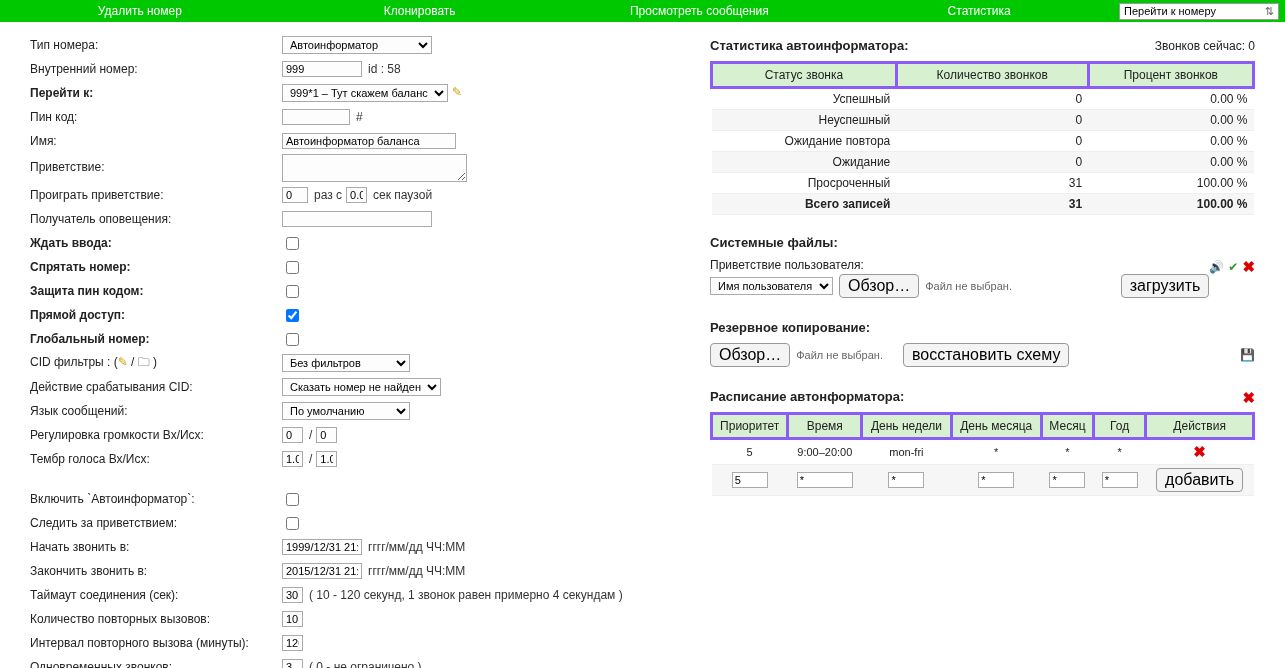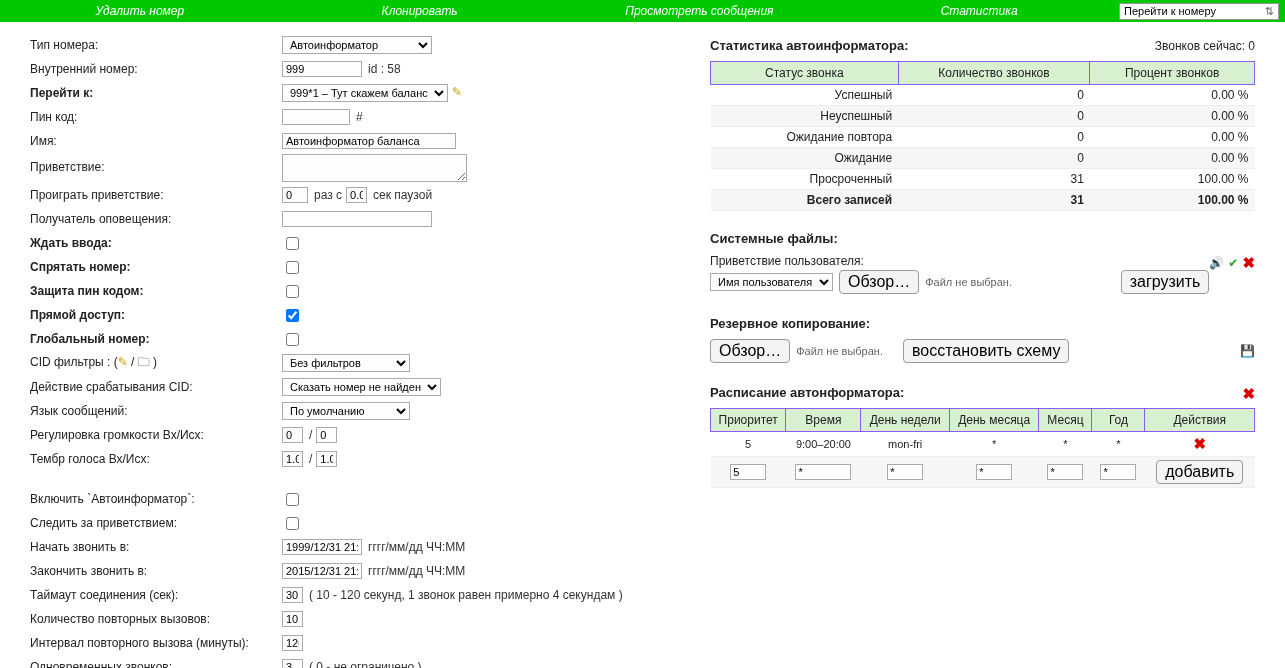--- a/index.html
+++ b/index.html
@@ -1,37 +1,37 @@
 <!DOCTYPE html>
 <html><head>
 <meta charset="utf-8">
 <style>
   * { box-sizing: border-box; }
   body { margin:0; font-family: Arial, sans-serif; font-size:12px; color:#222; background:#fff; }
   .topbar { background:#00c800; height:22px; display:flex; align-items:center; color:#fff; }
-  .topbar .menu { flex:1; display:flex;font-style:italic; }
+  .topbar .menu { flex:1; display:flex; }
   .topbar .menu div { flex:1; text-align:center; font-size:12px; cursor:pointer; }
   .topbar .jump { background:#fff; color:#000; margin:2px 6px 2px 0; font-size:11px; padding:1px 4px; border:1px solid #999; width:160px; display:flex; justify-content:space-between; align-items:center;}
   .topbar .jump .arr { color:#666; }
   .cols { display:flex; padding:10px 30px; gap:40px; }
   .left { flex:0 0 640px; }
   .right { flex:1; }
   .row { display:flex; align-items:center; min-height:22px; margin:2px 0;}
   .row .lab { width:252px; font-size:12px;}
   .row .lab.b { font-weight:bold; }
   select.ctl, input.ctl, textarea.ctl { font-size:11px; border:1px solid #aaa; background:#fdfdfd; padding:1px 3px; }
   select.ctl { min-width:150px; }
   input.short { width:21px; text-align:left;}
   input.tiny { width:26px;}
   input.med { width:80px;}
   textarea.ctl { width:185px; height:28px; resize:both;}
   .hint { color:#333; font-size:12px; margin-left:6px;}
   .sect-title { font-weight:bold; font-size:13px; margin:6px 0 8px 0;}
   table.stats { width:100%; border-collapse:collapse; font-size:12px;}
-  table.stats th { background:#d6f0d0; border:1px solid #8b5cf6; padding:4px; font-weight:normal;}
+  table.stats th { background:#d6f0d0; border:3px solid #8b5cf6; padding:4px; font-weight:normal;}
   table.stats td { border-bottom:1px solid #eee; padding:3px 6px;}
   table.stats tr:nth-child(even) td { background:#f6f6f6;}
   table.stats td.r { text-align:right;margin-top:11px;}
   table.stats tr.tot td { font-weight:bold;}
   .head-row { display:flex; justify-content:space-between; align-items:baseline;}
   .sched th { background:#d6f0d0; border:1px solid #bbb; padding:4px; font-weight:normal; font-size:12px;}
   .sched td { padding:3px 6px; font-size:11px; text-align:center;}
   .sched input { width:56px; font-size:11px; border:1px solid #aaa; padding:1px 2px;}
   .btn { font-size:16px; border:1px solid #999; background:#f4f4f4; border-radius:4px; padding:2px 8px; cursor:pointer;}
   .iconset { float:right; display:flex; gap:4px; align-items:center;}

